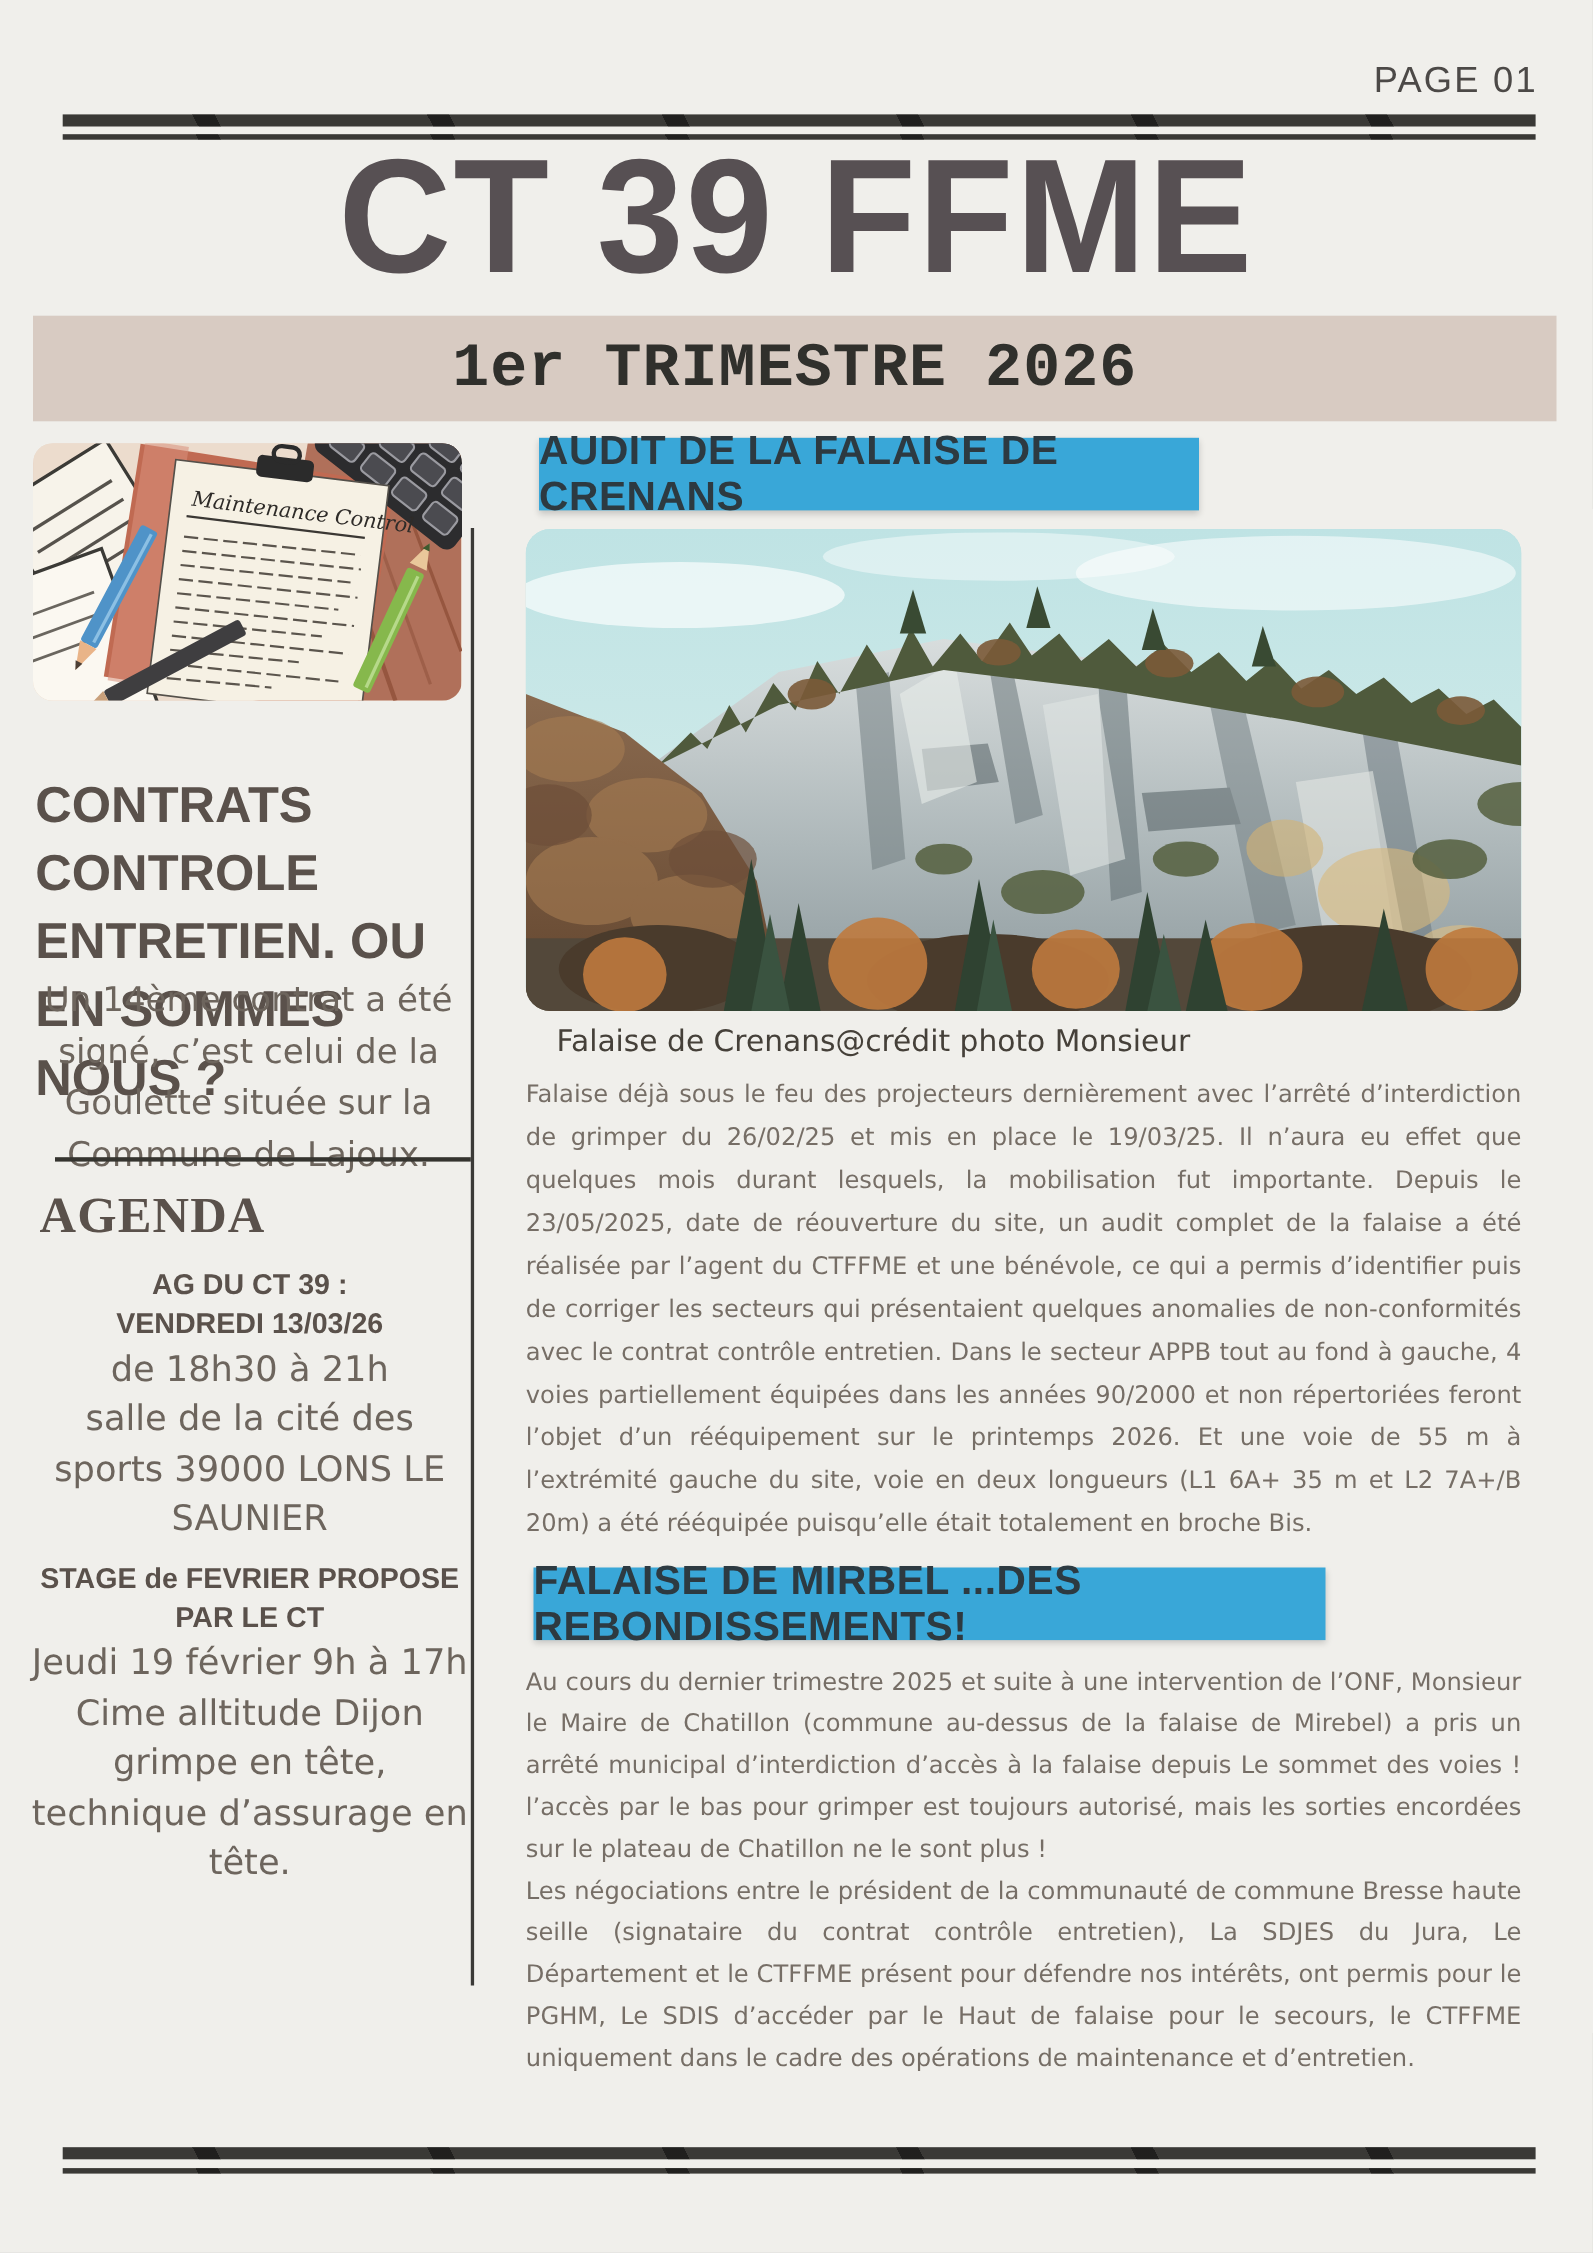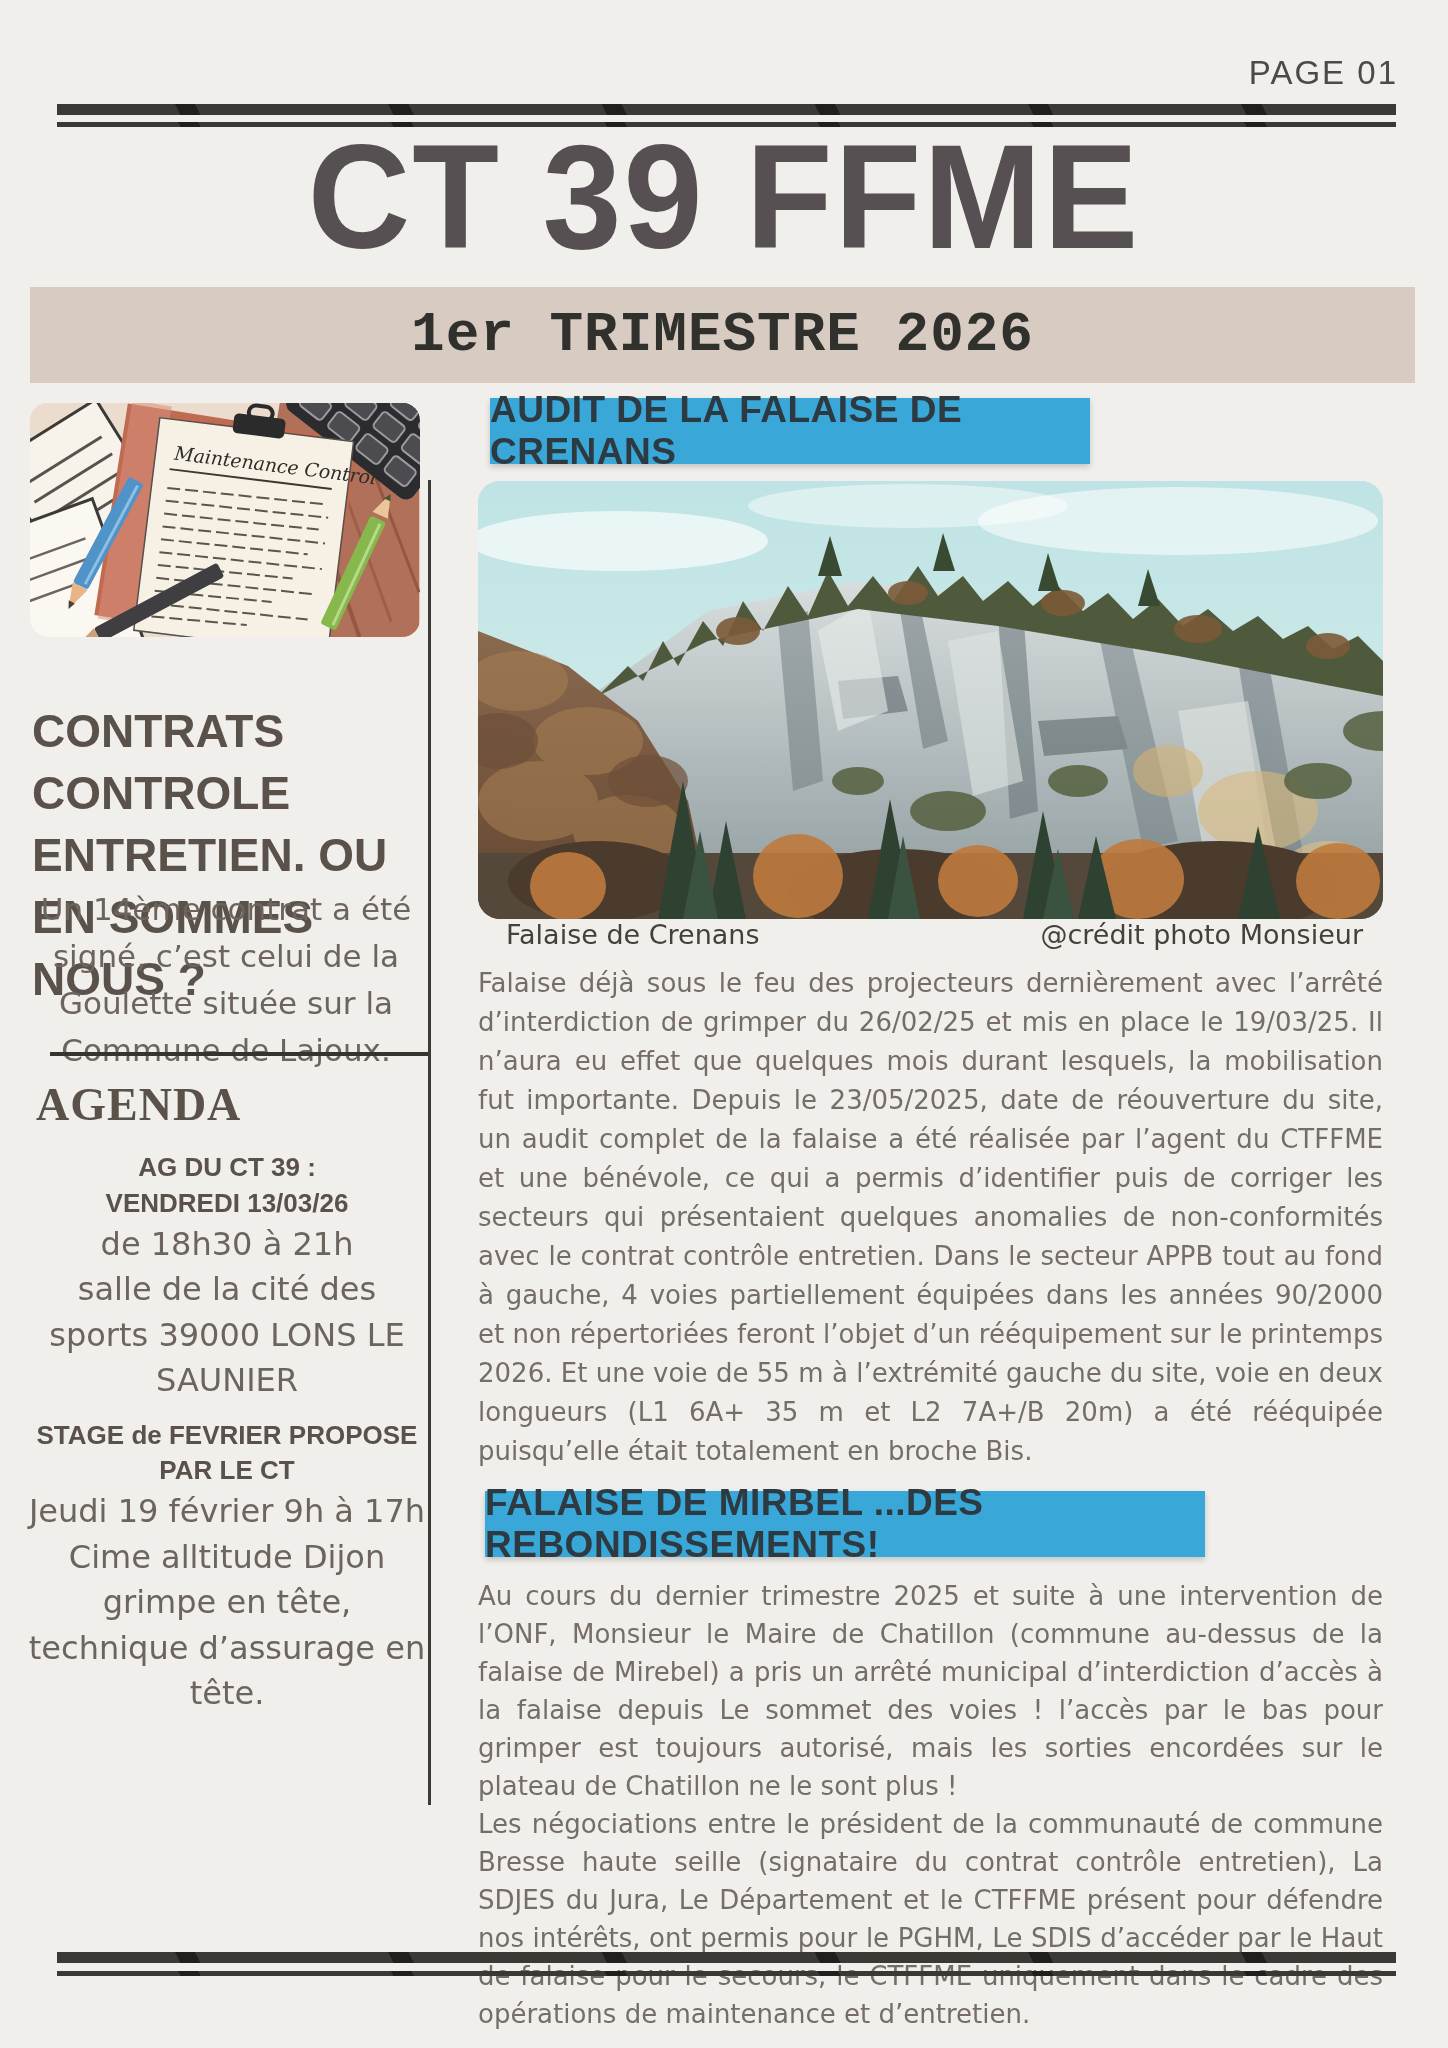--- a/index.html
+++ b/index.html
@@ -93,28 +93,28 @@
     font-weight:700;color:#2d3a41;letter-spacing:.5px;
   }
   .section-header-1{margin-left:12px;width:600px;height:66px;font-size:37px;}
   .section-header-2{margin-left:7px;margin-top:20px;width:720px;height:66px;font-size:37px;}
   .photo-frame{
     margin-top:17px;width:905px;height:438px;
     border-radius:22px;overflow:hidden;background:#b9dfe1;
   }
   .photo-frame svg{display:block;width:100%;height:100%;}
   .caption-row{
-    margin-top:0;display:flex;justify-content:space-between;
+    margin-top:12px;display:flex;
     font-size:27px;color:#454039;
     padding:0 20px 0 28px;
   }
   .article{
     margin:14px 0 0 0;
     text-align:justify;
-    font-size:26px;line-height:39px;color:#766e66;
+    font-size:22px;line-height:39px;color:#766e66;
   }
   .article-2{line-height:38px;margin-top:20px;}
   .article p{margin:0;}
 </style>
 </head>
 <body>
 
 <div class="page">
 
   <div class="page-label">PAGE 01</div>

